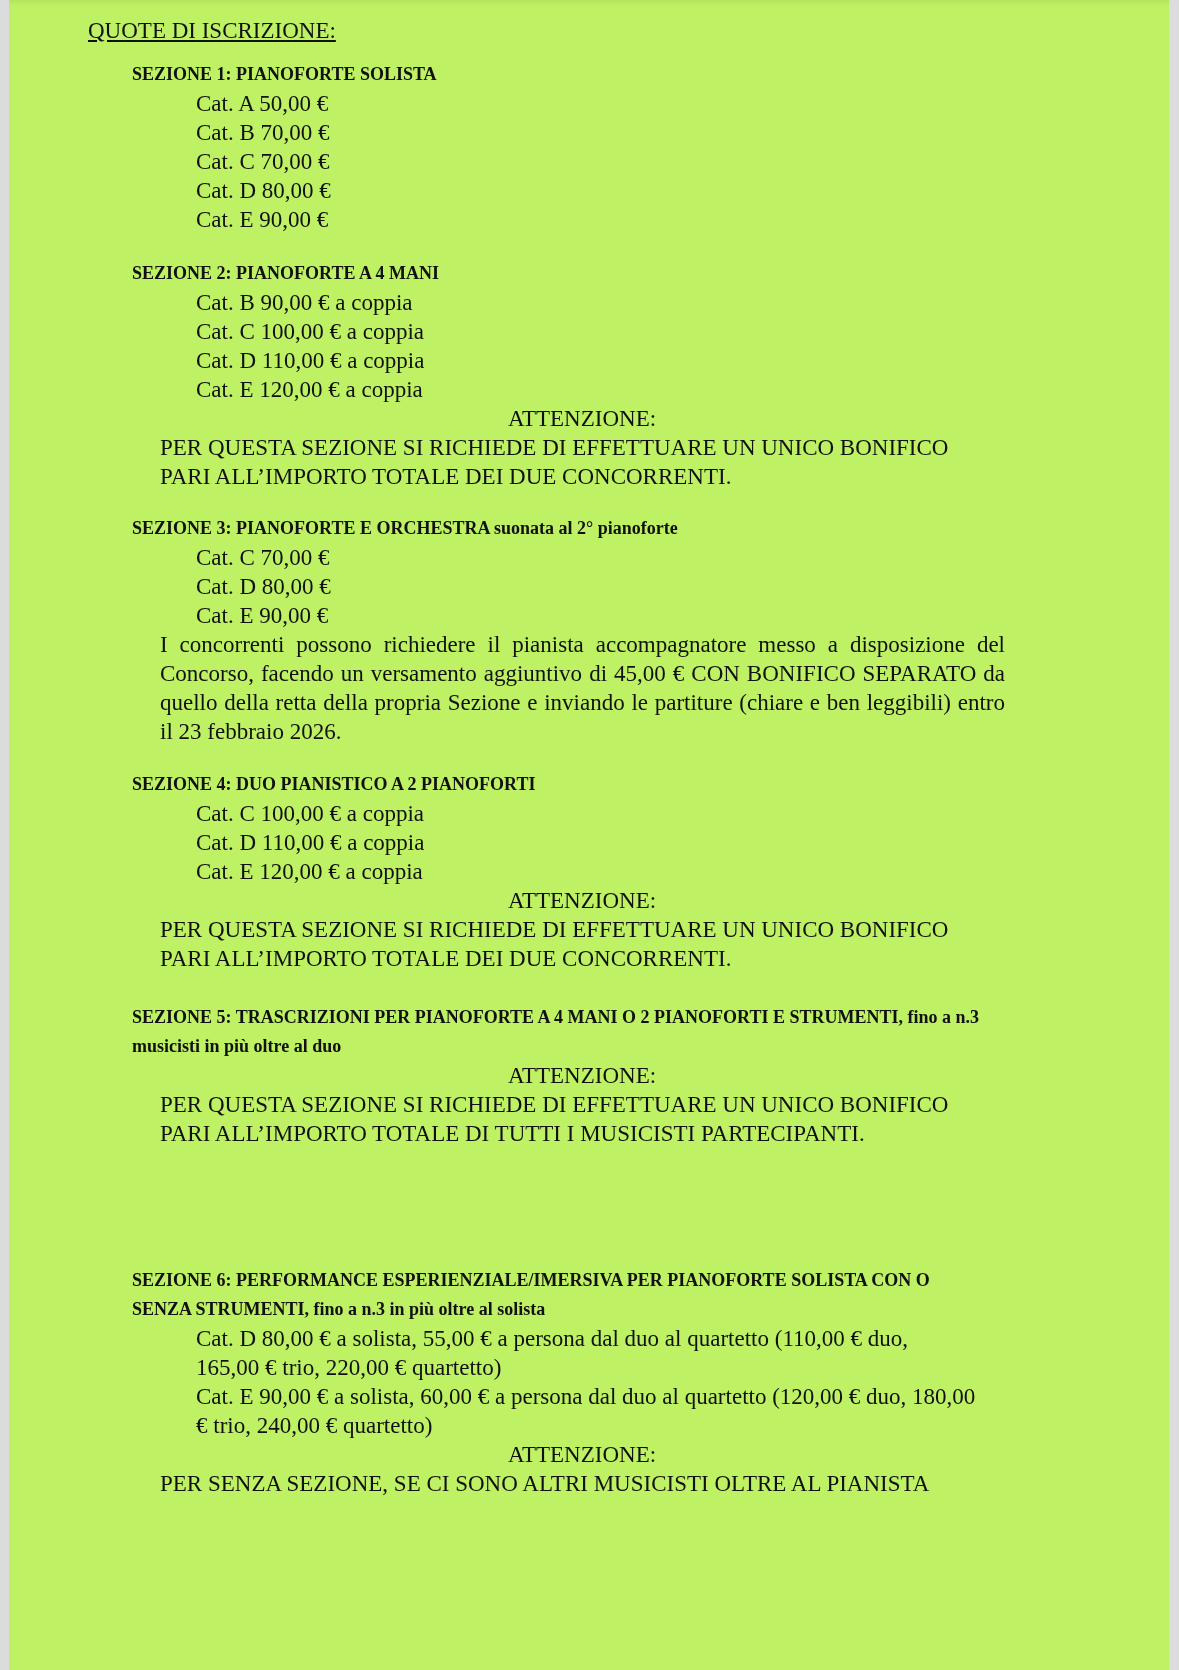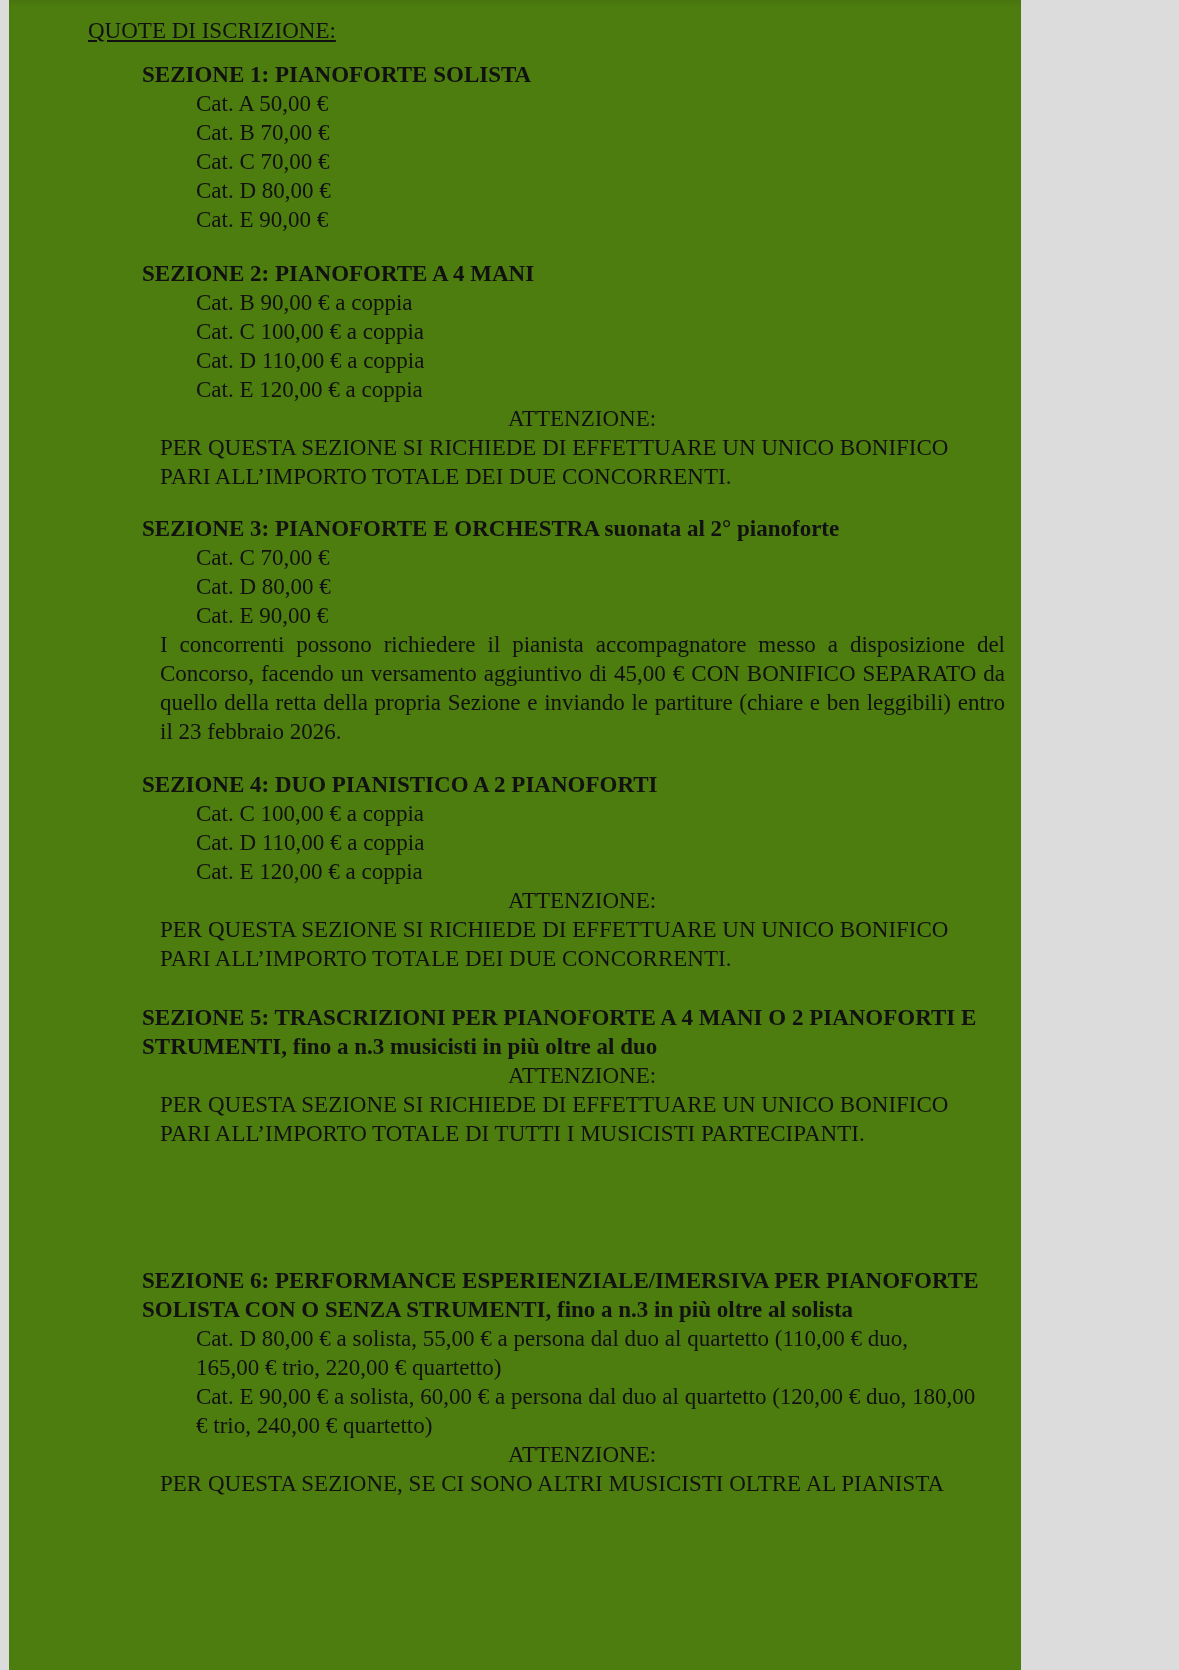--- a/index.html
+++ b/index.html
@@ -4,29 +4,29 @@
 <style>
   html, body { margin: 0; padding: 0; }
   body {
     width: 1179px; height: 1670px; overflow: hidden;
     background: #dcdcdc;
     font-family: "Liberation Serif", "DejaVu Serif", serif;
     color: #111;
     position: relative;
   }
   .page {
-    position: absolute; left: 9px; top: 0; width: 1012px; height: 1670px;
-    background: #4d7c0f;
+    position: absolute; left: 9px; top: 0; width: 1160px; height: 1670px;
+    background: #bef264;
     box-shadow: inset 0 6px 6px -4px rgba(0,0,0,0.08);
   }
   .content { position: absolute; left: 79px; top: 13px; width: 1000px; }
   .line { font-size: 23px; line-height: 29px; white-space: nowrap; }
   .title { position: absolute; left: 0; top: 3px; text-decoration: underline; text-underline-offset: 2px; }
   .section { position: absolute; left: 36px; width: 880px; }
-  .heading { font-weight: bold; margin-left: 18px; white-space: normal; font-size: 23px; line-height: 29px; }
+  .heading { font-weight: bold; margin-left: 8px; white-space: normal; font-size: 18px; line-height: 29px; }
   .cat { margin-left: 72px; }
   .cat-wrap { margin-left: 72px; white-space: normal; width: 780px; }
   .note-label { margin-left: 36px; text-underline-offset: 2px; text-align: center; }
   .para { margin-left: 36px; white-space: normal; width: 845px; text-align: justify; }
 </style>
 </head>
 <body>
 
 <div class="page">
   <div class="content">
@@ -76,17 +76,17 @@
       <div class="line note-label">ATTENZIONE:</div>
       <div class="line" style="margin-left:36px;">PER QUESTA SEZIONE SI RICHIEDE DI EFFETTUARE UN UNICO BONIFICO</div>
       <div class="line" style="margin-left:36px;">PARI ALL’IMPORTO TOTALE DI TUTTI I MUSICISTI PARTECIPANTI.</div>
     </div>
 
     <div class="section" style="top:1253px;">
       <div class="heading" style="width:860px;"><span>SEZIONE 6: PERFORMANCE ESPERIENZIALE/IMERSIVA PER PIANOFORTE SOLISTA CON O SENZA STRUMENTI,</span><span> fino a n.3 in più oltre al solista</span></div>
       <div class="line cat-wrap">Cat. D 80,00 € a solista, 55,00 € a persona dal duo al quartetto (110,00 € duo, 165,00 € trio, 220,00 € quartetto)</div>
       <div class="line cat-wrap">Cat. E 90,00 € a solista, 60,00 € a persona dal duo al quartetto (120,00 € duo, 180,00 € trio, 240,00 € quartetto)</div>
       <div class="line note-label">ATTENZIONE:</div>
-      <div class="line" style="margin-left:36px;">PER QUESTA SEZIONE, SE CI SONO ALTRI MUSICISTI OLTRE AL PIANISTA</div>
+      <div class="line" style="margin-left:36px;">PER SENZA SEZIONE, SE CI SONO ALTRI MUSICISTI OLTRE AL PIANISTA</div>
     </div>
 
   </div>
 </div>
 
 </body></html>

